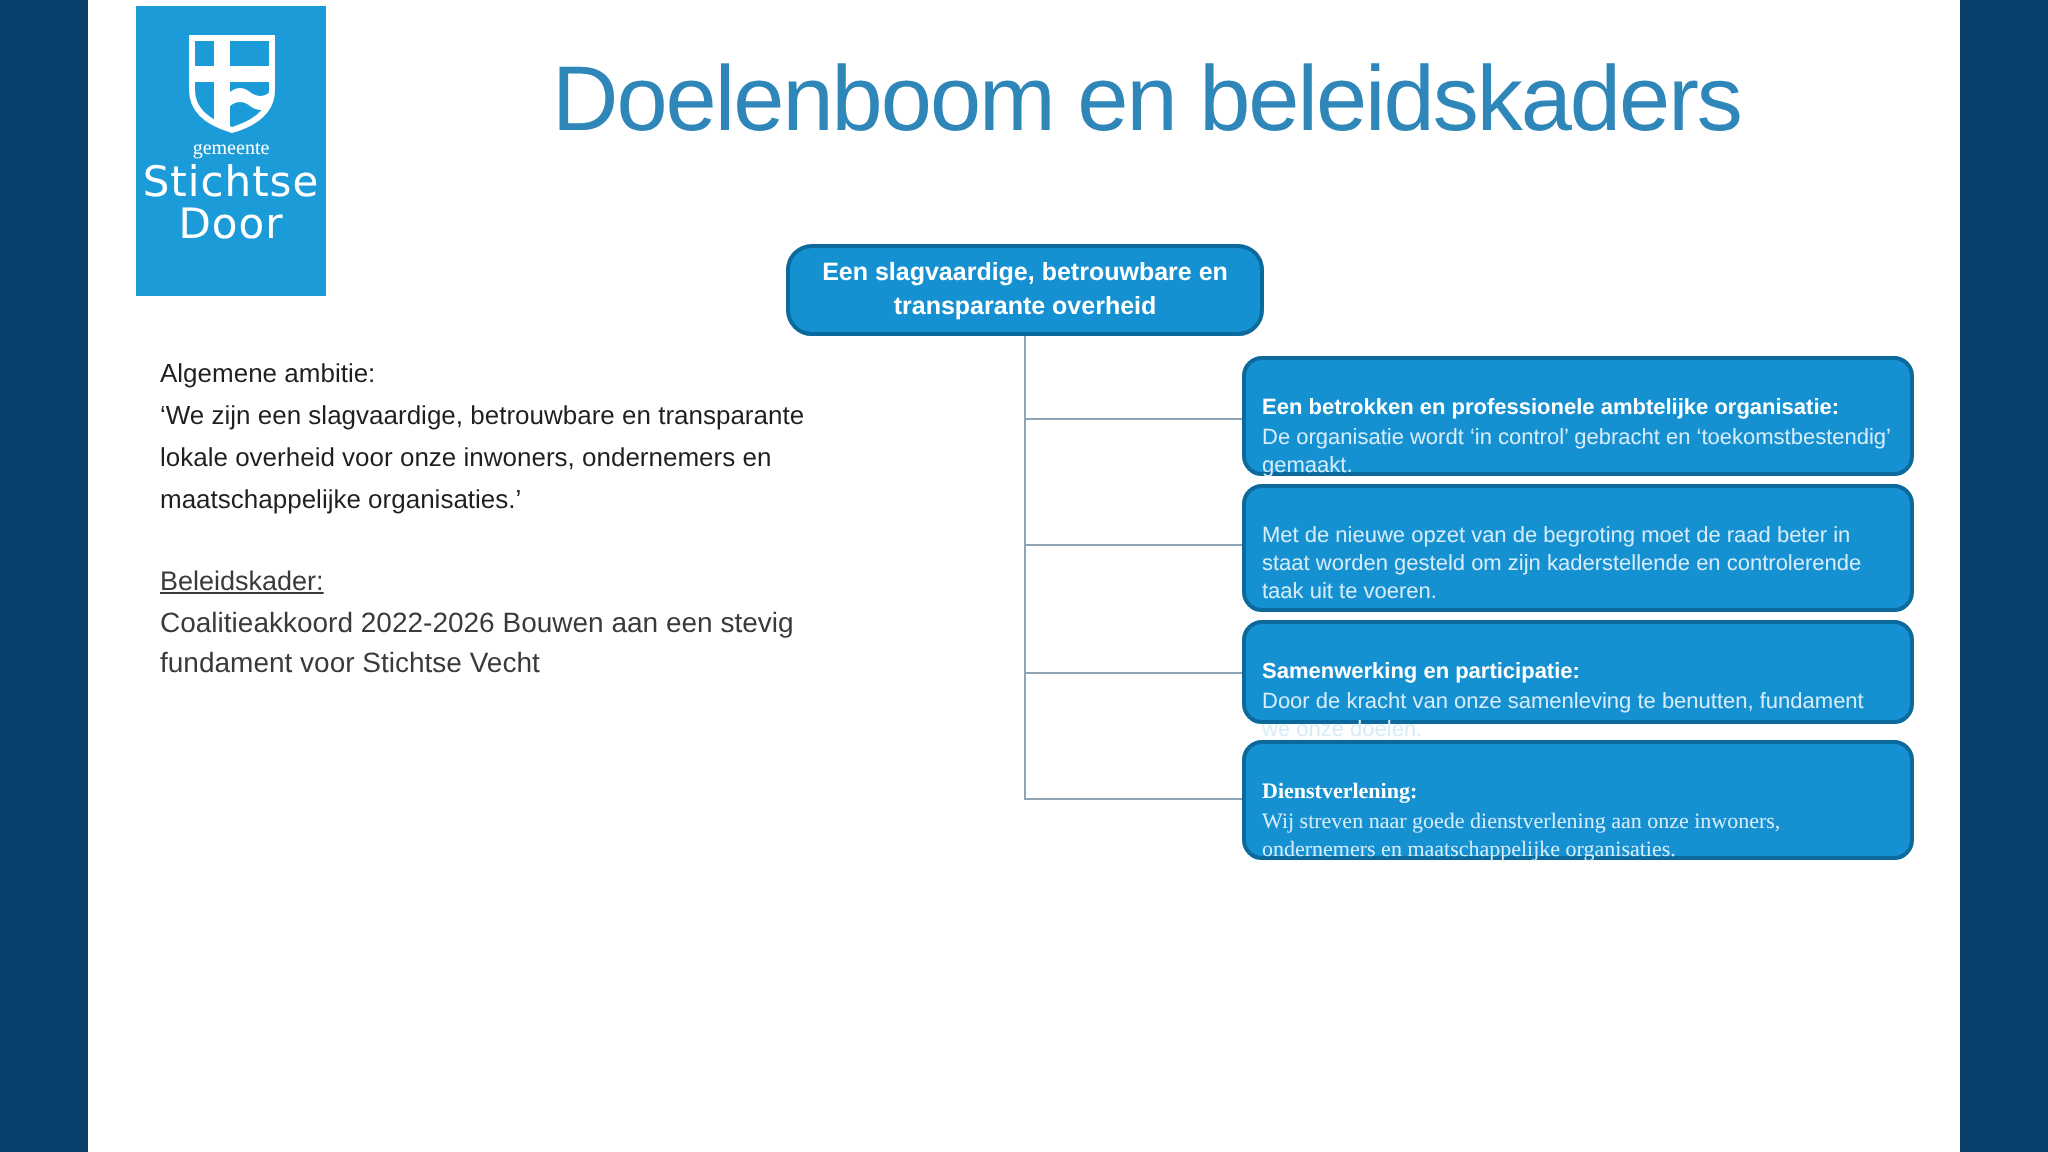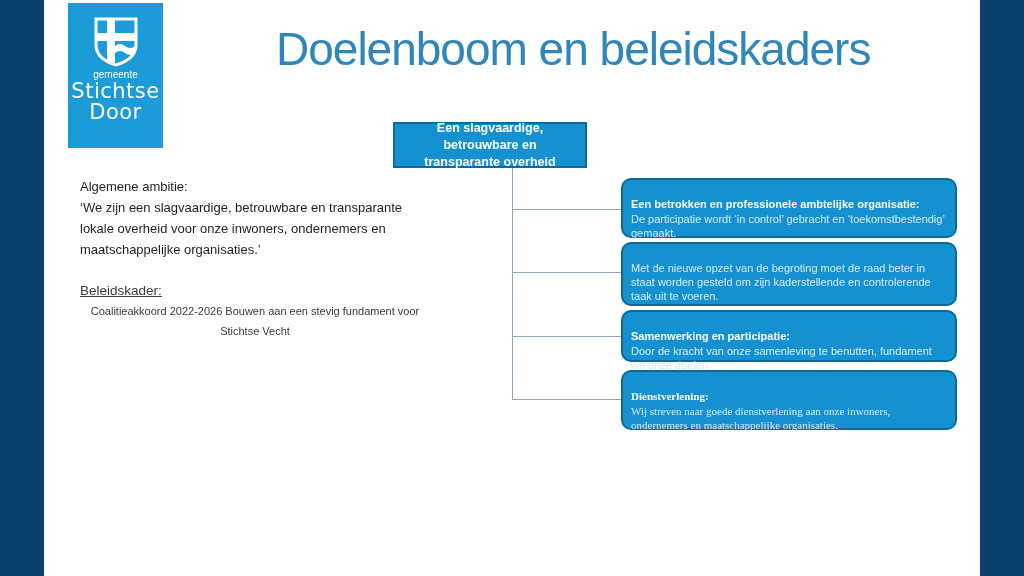--- a/index.html
+++ b/index.html
@@ -10,46 +10,46 @@
   }
   .edge-bar{position:absolute;top:0;bottom:0;width:44px;background:var(--navy-edge,#0A416C);}
   .edge-bar.left{left:0;}
   .edge-bar.right{right:0;}
 
   .logo{
     position:absolute;left:68px;top:3px;width:95px;height:145px;
     background:var(--logo-blue,#1B9BD8);color:#fff;text-align:center;
   }
   .logo svg{display:block;margin:13px auto 0 auto;}
-  .logo-gemeente{font-size:10px;line-height:12px;margin-top:1px;font-family:Liberation Sans, sans-serif;}
+  .logo-gemeente{font-size:10px;line-height:12px;margin-top:1px;font-family:Liberation Serif, serif;}
   .logo-name{font-size:21px;line-height:21px;font-family:"DejaVu Sans",sans-serif;letter-spacing:0.5px;}
 
   .page-title{
     position:absolute;left:276px;top:22px;width:620px;margin:0;
     text-align:left;font-size:46px;font-weight:400;letter-spacing:-1px;
     color:var(--title-blue,#2F86B9);white-space:nowrap;
     font-family:"Liberation Sans",sans-serif;
   }
 
   .ambition-block{
     position:absolute;left:80px;top:176px;width:350px;
     color:var(--text-dark,#1F1F1F);font-size:13px;line-height:21px;
   }
   .ambition-block p{margin:0;}
   .ambition-heading,.ambition-quote{font-weight:normal;}
   .policy-heading{
     margin-top:21px !important;text-decoration:underline;
     color:var(--text-gray,#3A3A3A);font-size:13.5px;line-height:20px;
   }
-  .policy-text{color:var(--text-gray,#3A3A3A);font-size:11px;line-height:20px;text-align:center;}
+  .policy-text{color:var(--text-gray,#3A3A3A);font-size:14px;line-height:20px;}
 
   .root-goal-box{
-    position:absolute;left:393px;top:122px;width:194px;height:46px;box-sizing:border-box;
+    position:absolute;left:393px;top:122px;width:239px;height:46px;box-sizing:border-box;
     background:var(--box-fill,#1591D2);border:2px solid var(--box-border,#0C699C);
-    border-radius:0;color:#fff;font-weight:bold;font-size:12.5px;line-height:17px;
+    border-radius:13px;color:#fff;font-weight:bold;font-size:12.5px;line-height:17px;
     text-align:center;display:flex;align-items:center;justify-content:center;
     padding:2px 10px;
   }
 
   .connector{position:absolute;background:var(--connector,#8FA3B5);}
   .tree-spine{left:512px;top:168px;width:1px;height:231px;}
   .tree-branch{left:512px;width:109px;height:1px;}
   .branch-1{top:209px;}
   .branch-2{top:272px;}
   .branch-3{top:336px;}
@@ -108,21 +108,21 @@
   <div class="connector tree-branch branch-2"></div>
   <div class="connector tree-branch branch-3"></div>
   <div class="connector tree-branch branch-4"></div>
 
   <div class="root-goal-box">
     <span>Een slagvaardige, betrouwbare en transparante overheid</span>
   </div>
 
   <div class="goal-box goal-box-1">
     <span class="goal-head">Een betrokken en professionele ambtelijke organisatie:</span>
-    <span class="goal-body">De participatie wordt ‘in control’ gebracht en ‘toekomstbestendig’ gemaakt.</span>
+    <span class="goal-body">De organisatie wordt ‘in control’ gebracht en ‘toekomstbestendig’ gemaakt.</span>
   </div>
 
   <div class="goal-box goal-box-2">
     <span class="goal-body">Met de nieuwe opzet van de begroting moet de raad beter in staat worden gesteld om zijn kaderstellende en controlerende taak uit te voeren.</span>
   </div>
 
   <div class="goal-box goal-box-3">
     <span class="goal-head">Samenwerking en participatie:</span>
     <span class="goal-body">Door de kracht van onze samenleving te benutten, fundament we onze doelen.</span>
   </div>

